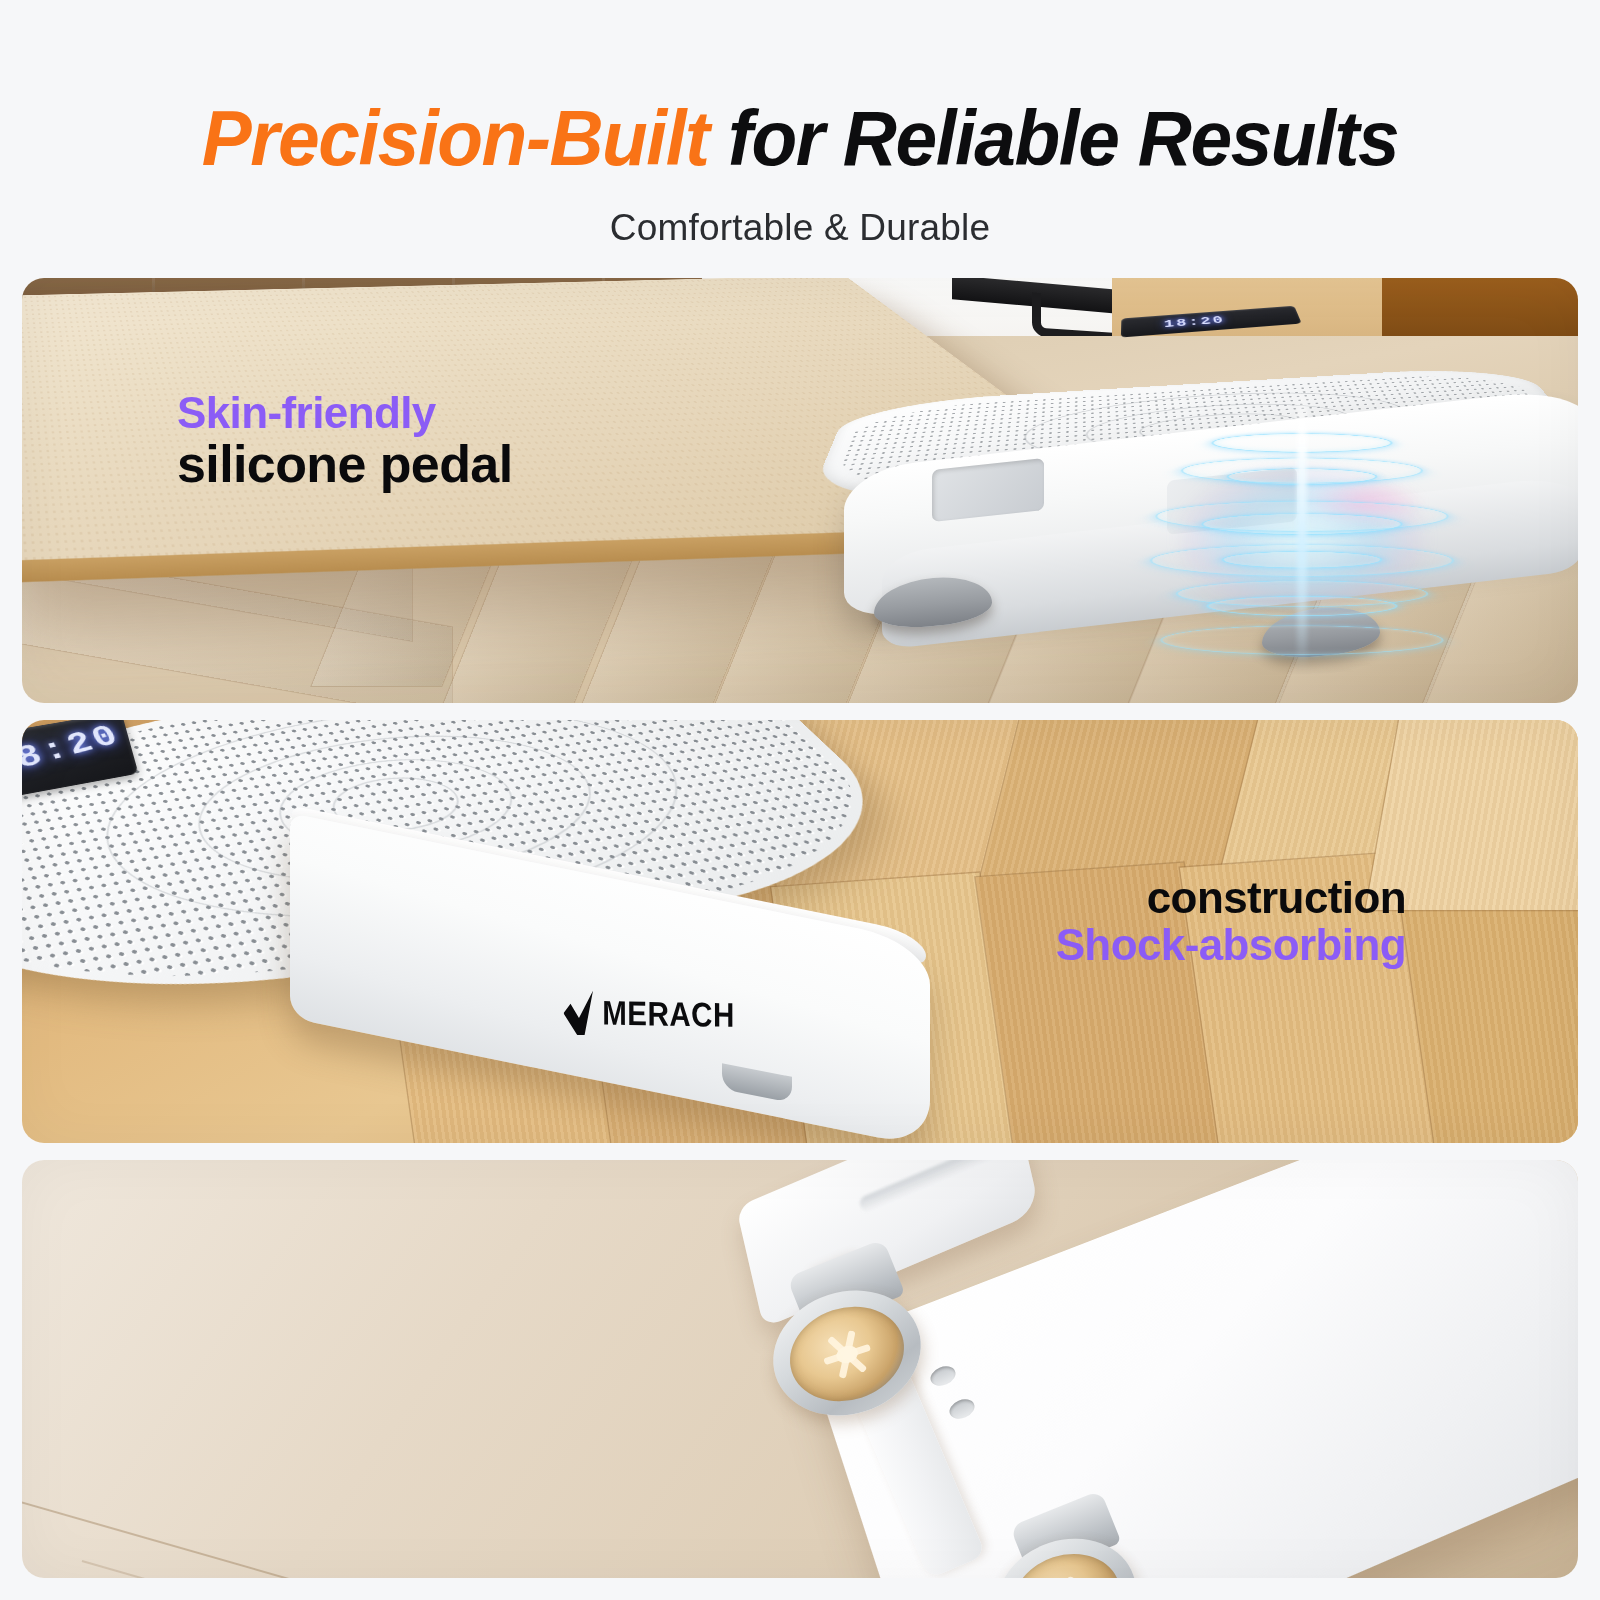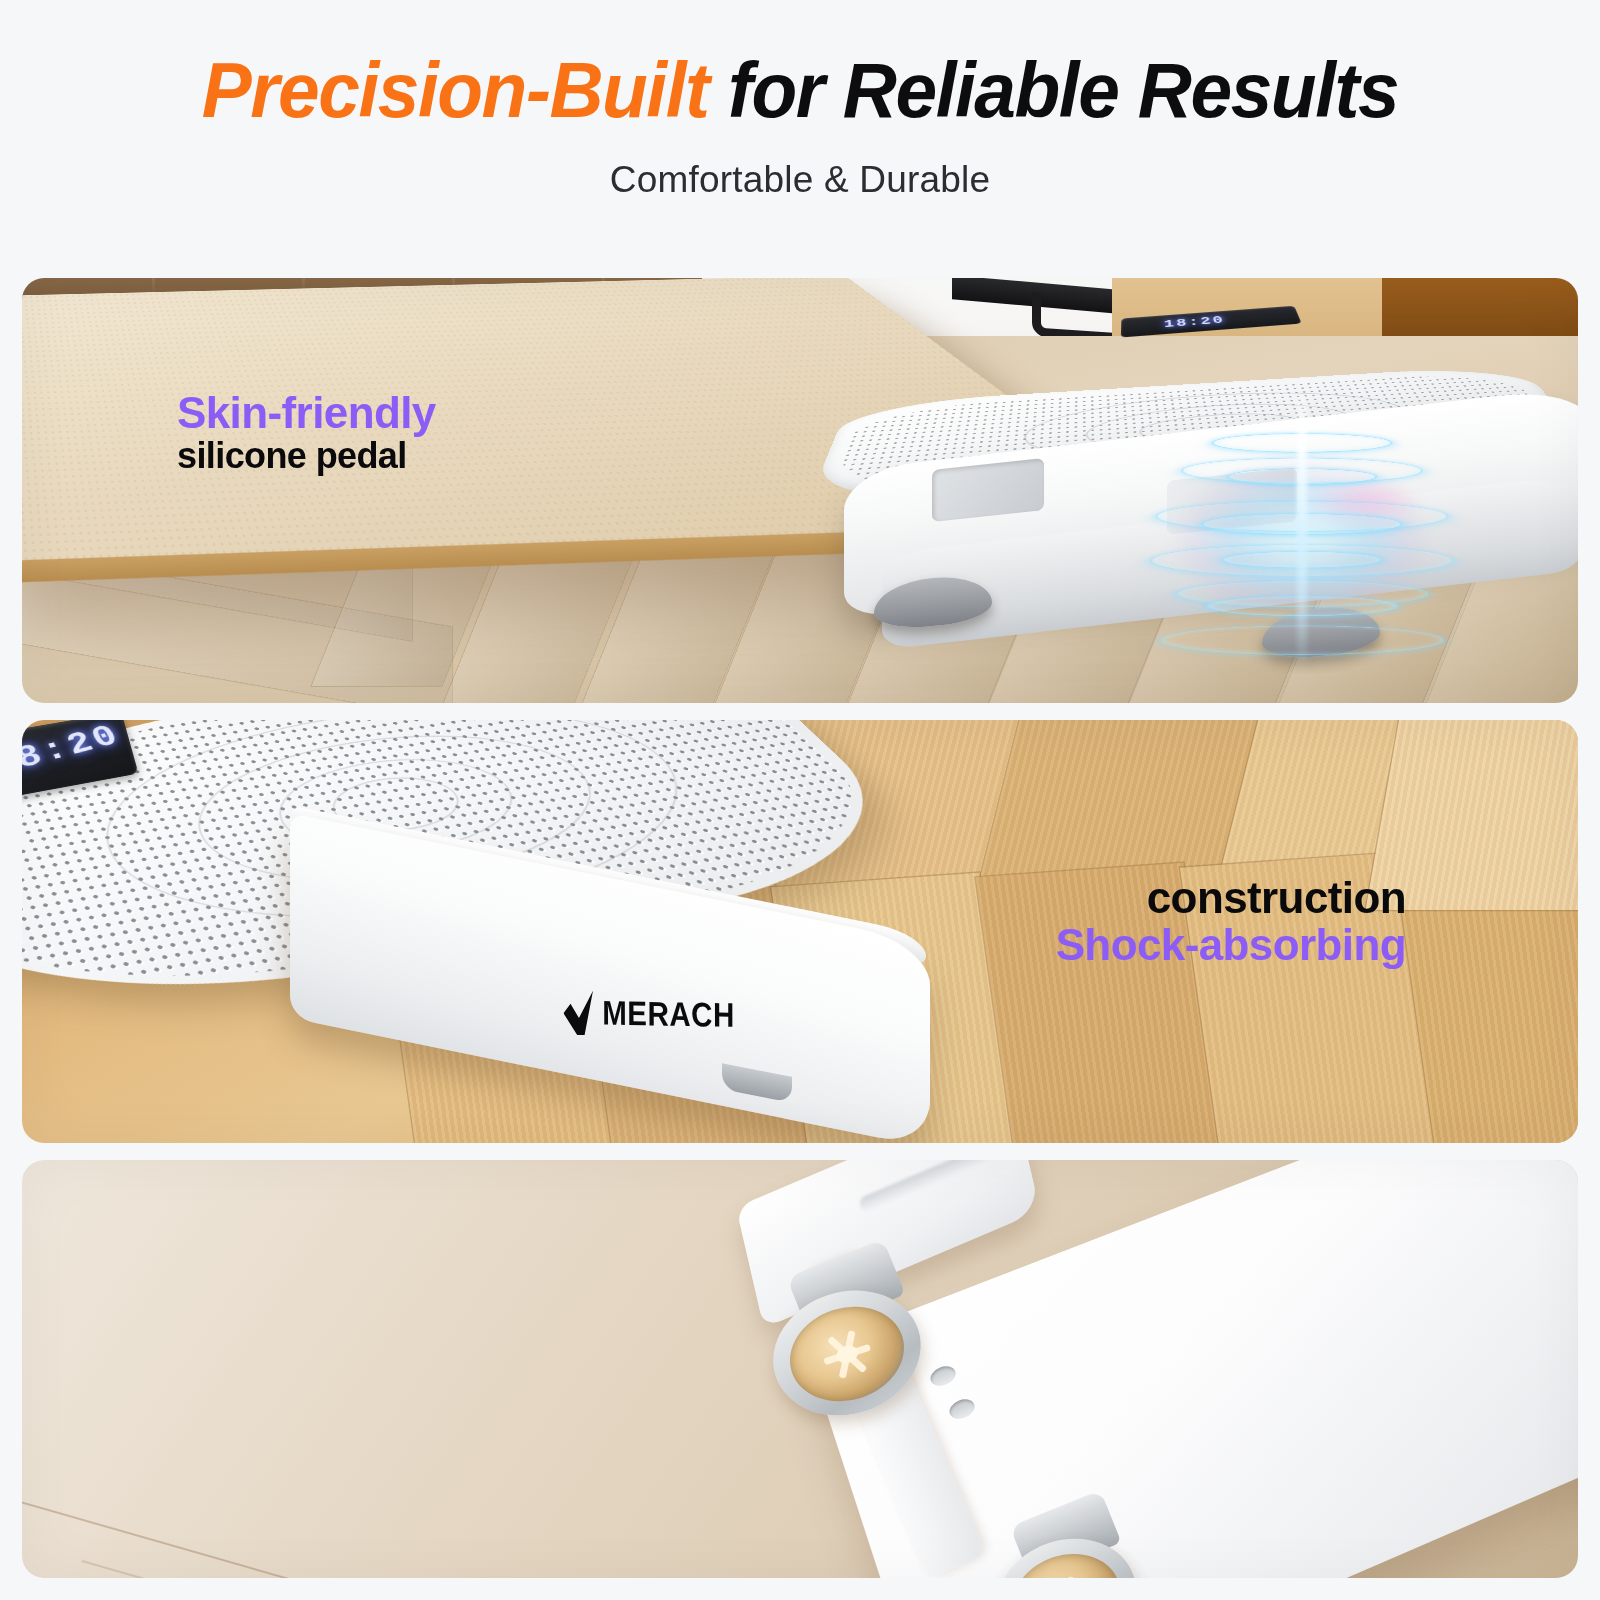--- a/index.html
+++ b/index.html
@@ -4,21 +4,21 @@
 <style>
   * { margin:0; padding:0; box-sizing:border-box; }
   html,body { width:1600px; height:1600px; overflow:hidden; }
   body {
     background:#f6f7f9;
     font-family:"Liberation Sans", sans-serif;
     position:relative;
   }
 
   
-  .header { width:1600px; padding-top:51px; text-align:center; }
+  .header { width:1600px; padding-top:99px; text-align:center; }
   .headline {
     font-size:78px;
     font-weight:bold;
     font-style:italic;
     letter-spacing:-1.5px;
     line-height:1.0;
     white-space:nowrap;
     transform:scaleX(0.96);
   }
   .headline .hl-accent { color:#F97316; }
@@ -45,21 +45,21 @@
   #panel-3 { height:418px; }
 
   .scene { position:absolute; inset:0; }
 
   
   .caption { position:absolute; z-index:40; line-height:1.06; }
   .cap-line { display:block; font-weight:bold; letter-spacing:-0.6px; white-space:nowrap; }
   .cap-accent { color:#8b5cf6; }
   .cap-dark { color:#0a0a0c; }
   #cap-1 { left:155px; top:112px; font-size:44px; }
-  #cap-1 .cap-line2 { font-size:36px; }
+  #cap-1 .cap-line2 { font-size:52px; }
   #cap-2 { right:172px; top:155px; text-align:right; font-size:44px; }
   #cap-3 { left:156px; top:172px; font-size:44px; }
   #cap-3 .cap-line { display:inline; }
 
   
   .p1-wall {
     position:absolute; left:0; top:0; width:100%; height:78px;
     background:linear-gradient(180deg,#fbfbfa 0%, #f3f1ee 100%);
   }
   .p1-sofa {

